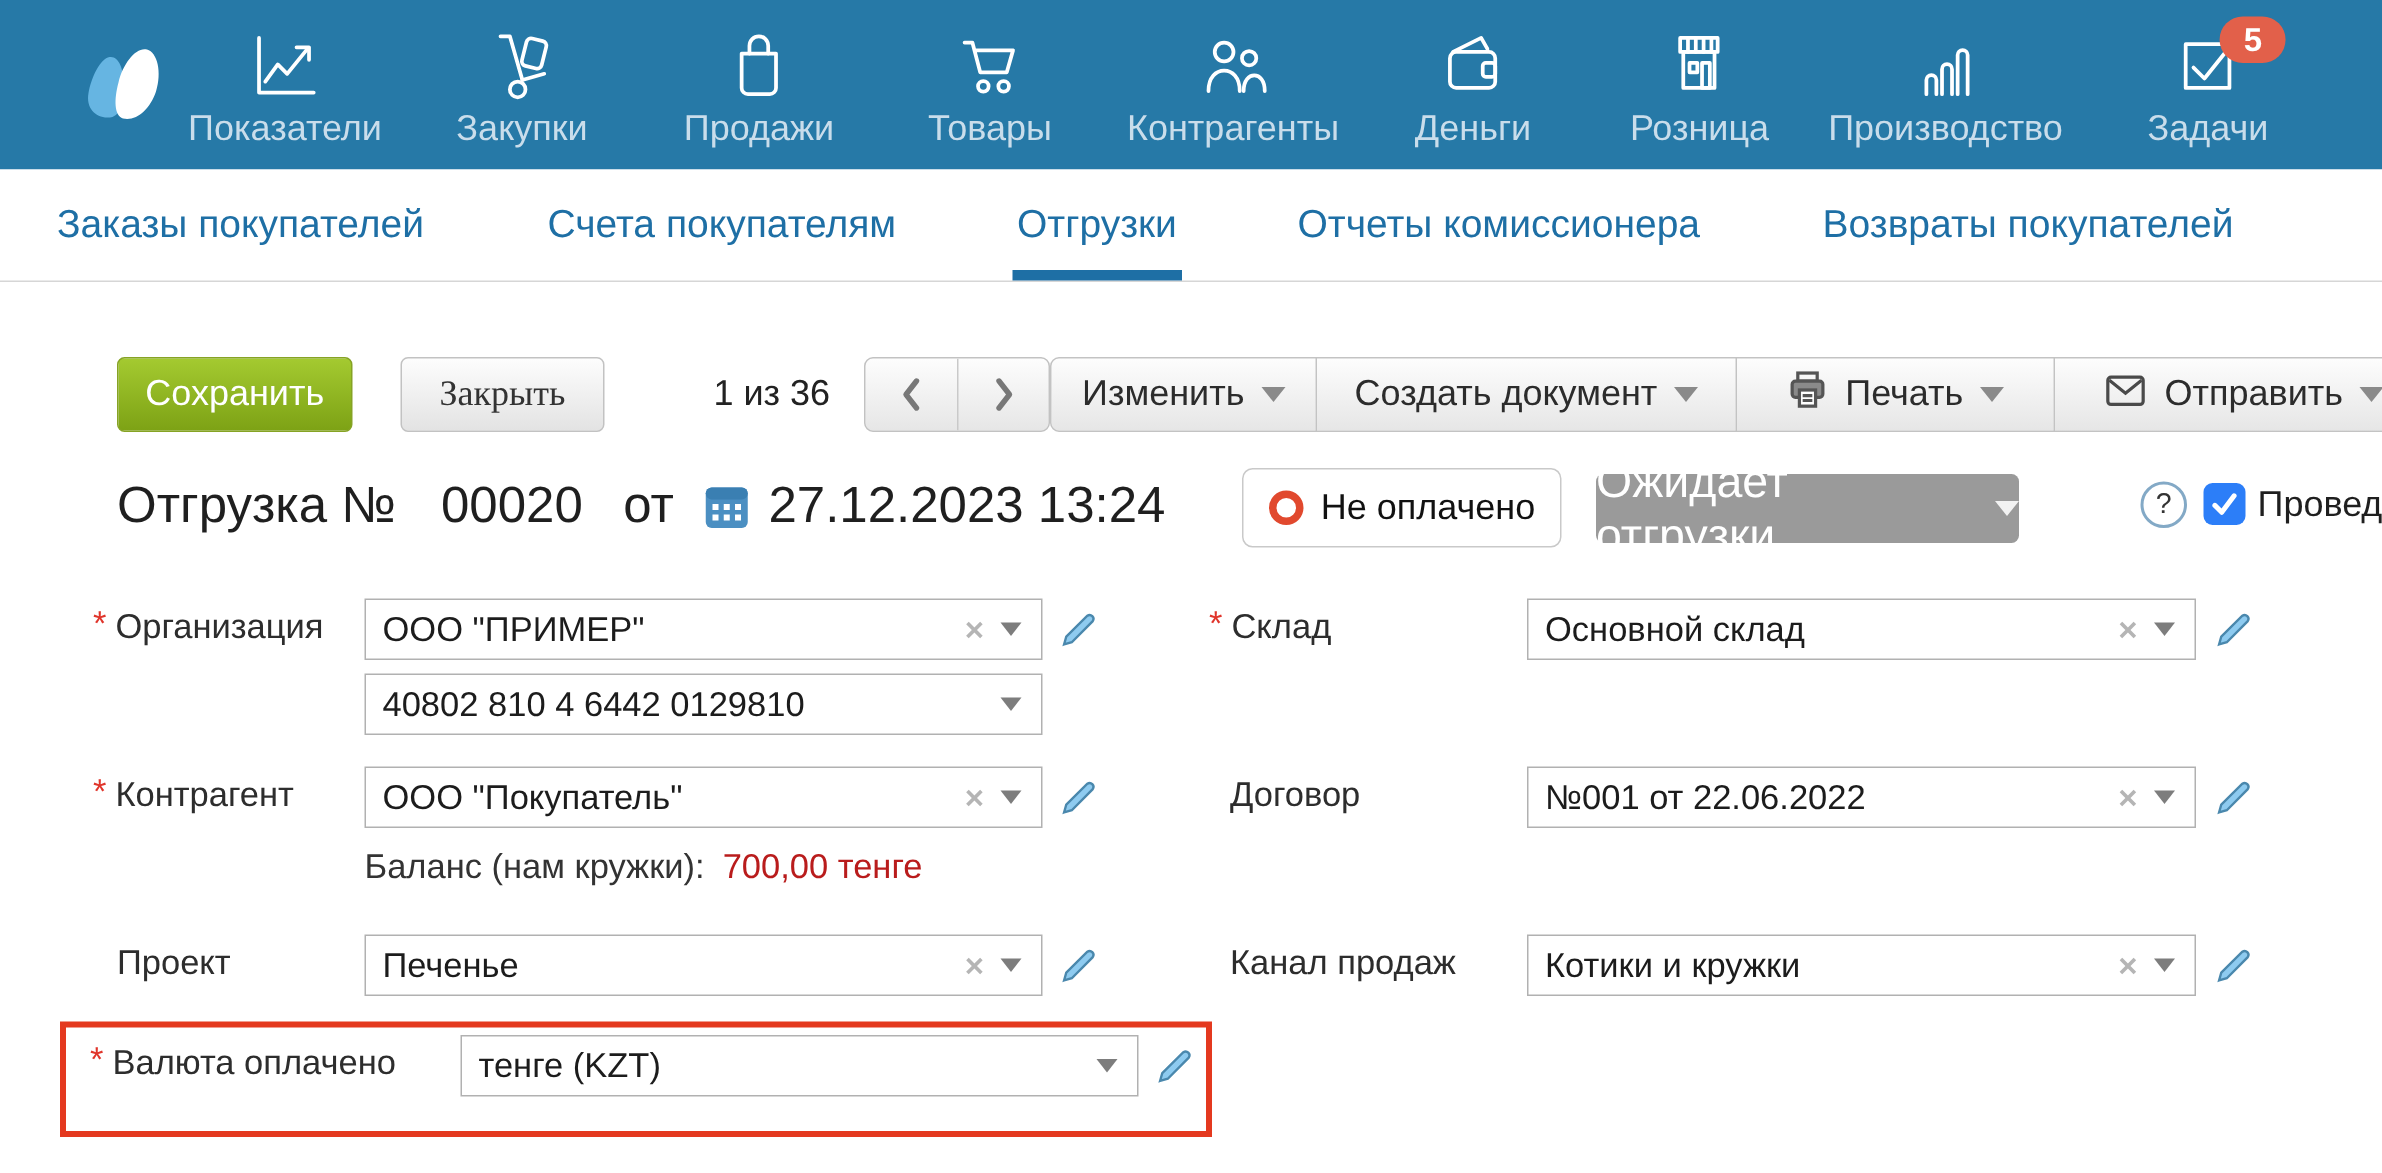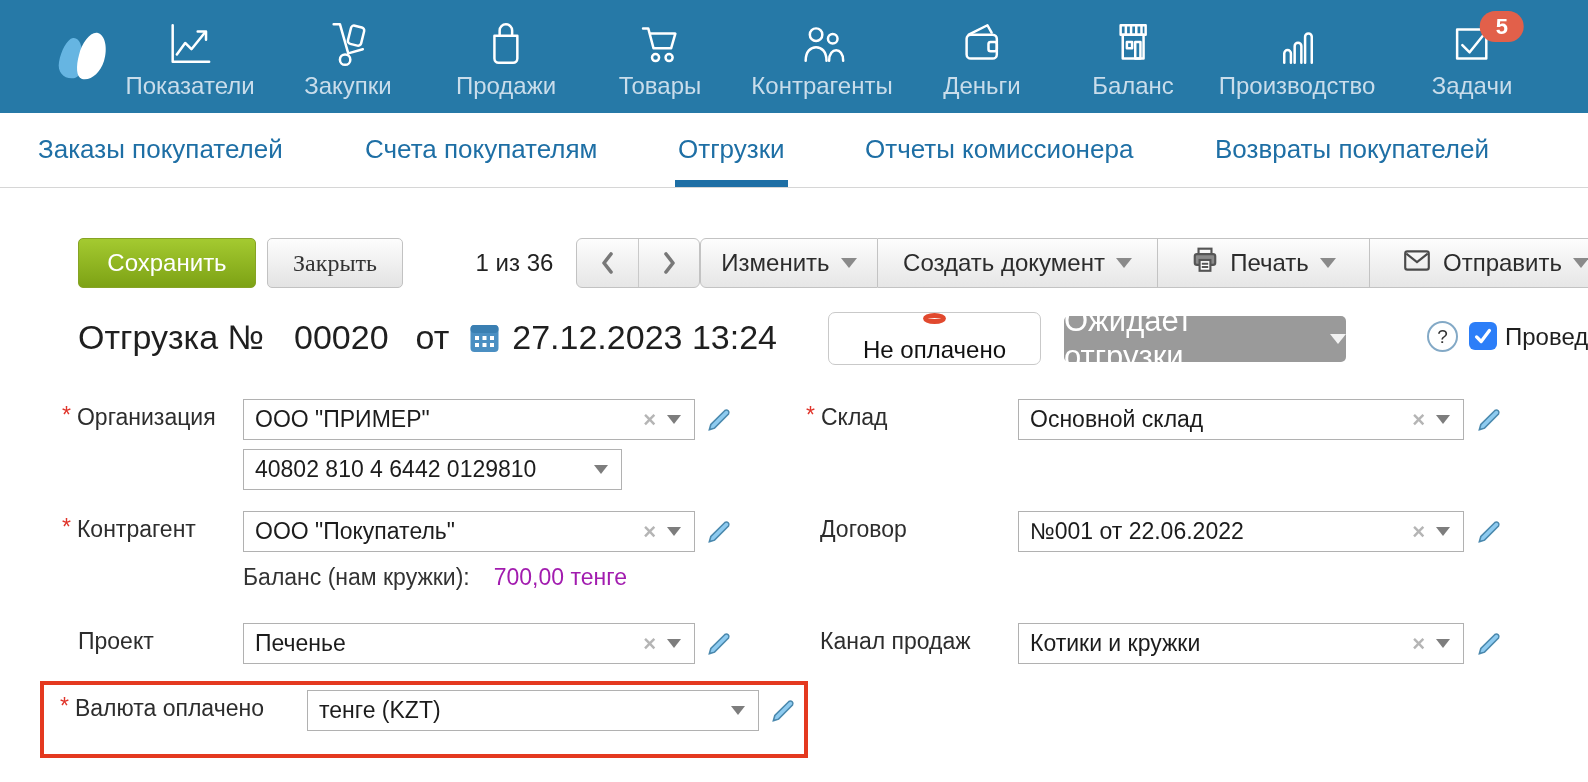--- a/index.html
+++ b/index.html
@@ -24,21 +24,21 @@
          color:#1e6fa5; cursor:pointer; white-space:nowrap; }
   .tab.active::after { content:""; position:absolute; left:-3px; right:-3px; bottom:0;
                        height:7px; background:#1e6fa5; }
 
   
   .content { position:relative; height:593px; background:#fff; }
 
   
   .tbtn { position:absolute; top:50px; height:50px; border-radius:5px; font-size:24px;
           display:flex; align-items:center; justify-content:center; cursor:pointer; }
-  .btn-save { left:78px; width:178px; color:#fff; border:1px solid #86a324;
+  .btn-save { left:78px; width:157px; color:#fff; border:1px solid #86a324;
               background:linear-gradient(#a4ca30,#7da215); }
   .btn-close { left:267px; width:136px; color:#333; border:1px solid #c2c2c2;
                background:linear-gradient(#fdfdfd,#e3e3e3);font-family:Liberation Serif, serif; }
   .pager { position:absolute; top:50px; left:462px; width:105px; height:50px; line-height:50px;
            text-align:center; font-size:24px; color:#222; }
   .pagenav { position:absolute; top:50px; left:576px; height:50px; display:flex;
              border:1px solid #c2c2c2; border-radius:6px; overflow:hidden;
              background:linear-gradient(#fdfdfd,#e6e6e6); }
   .pagenav .pbtn { width:61px; display:flex; align-items:center; justify-content:center; cursor:pointer; }
   .pagenav .pbtn + .pbtn { border-left:1px solid #c9c9c9; }
@@ -56,21 +56,21 @@
   .titlerow { position:absolute; top:124px; left:78px; height:50px; display:flex;
               align-items:center; font-size:34px; color:#1f1f1f; white-space:nowrap; }
   .titlerow .num { margin-left:30px; }
   .titlerow .ofword { margin-left:27px; }
   .titlerow .cal { margin-left:20px; display:flex; align-items:center; cursor:pointer; }
   .titlerow .dt { margin-left:12px; cursor:pointer; }
 
   .paybadge { position:absolute; top:124px; left:828px; height:53px; width:213px;
               background:#fff; border:1.5px solid #c9c9c9; border-radius:7px;
               display:flex; align-items:center; justify-content:center; gap:12px;
-              font-size:24px; color:#111; cursor:pointer;flex-direction:column; }
+              font-size:24px; color:#111; cursor:pointer; }
   .ring { width:23px; height:23px; border:5.5px solid #e1492e; border-radius:50%; }
   .statusbtn { position:absolute; top:128px; left:1064px; height:46px; width:282px;
                background:#9a9a9a; border-radius:5px; color:#fff; font-size:31px;
                display:flex; align-items:center; justify-content:center; gap:18px; cursor:pointer; }
   .statusbtn .caret { border-top-color:#f2f2f2; border-left-width:8px; border-right-width:8px; }
   .helpicon { position:absolute; top:133px; left:1427px; width:31px; height:31px; border-radius:50%;
               border:2px solid #83a9c6; color:#333; font-size:19px; display:flex;
               align-items:center; justify-content:center; background:#fff; cursor:pointer; }
   .checkbox { position:absolute; top:134px; left:1469px; width:28px; height:28px; border-radius:6px;
               background:#2c7ef8; display:flex; align-items:center; justify-content:center; cursor:pointer; }
@@ -83,21 +83,21 @@
   .req { color:#e0352b; margin-right:6px; position:relative; top:-2px; }
   .fieldbox { position:absolute; height:41px; border:1px solid #b1b1b1; background:#fff;
               display:flex; align-items:center; cursor:pointer; }
   .fieldbox .val { flex:1; padding:0 11px; font-size:23px; color:#1c1c1c;
                    white-space:nowrap; overflow:hidden; }
   .fieldbox .clear { color:#b5b5b5; font-size:22px; font-weight:bold; margin-right:11px; }
   .fieldbox .fcaret { margin-right:13px; width:0; height:0; border-left:7px solid transparent;
                       border-right:7px solid transparent; border-top:9px solid #7d7d7d; }
   .pencil { position:absolute; width:27px; height:27px; cursor:pointer; }
   .balance { position:absolute; left:243px; top:376px; font-size:23px; color:#333; white-space:nowrap; }
-  .balance .red { color:#a21caf; margin-left:24px; }
+  .balance .red { color:#b91c1c; margin-left:12px; }
   .highlight { position:absolute; left:40px; top:493px; width:768px; height:77px;
                border:4px solid #e4391f; }
 </style>
 </head>
 <body>
 
 <div class="page">
 
   <header class="topnav">
     <div class="logo">
@@ -177,21 +177,21 @@
     <div class="navitem" style="left:1133px">
       <span class="navicon">
         <svg width="50" height="50" viewBox="0 0 48 48" fill="none" stroke="#fff" stroke-width="2.4" stroke-linecap="round" stroke-linejoin="round">
           <rect x="12" y="6" width="24" height="9"></rect>
             <path d="M17 6 v9 M22 6 v9 M27 6 v9 M32 6 v9"></path>
           <rect x="14" y="15" width="20" height="23"></rect>
             <rect x="18" y="22" width="5" height="6"></rect>
           <rect x="26" y="22" width="5" height="16"></rect>
         </svg>
         </span>
-      <span class="navlabel">Баланс</span>
+      <span class="navlabel">Розница</span>
     </div>
 
     <div class="navitem" style="left:1297px">
       <span class="navicon">
         <svg width="50" height="50" viewBox="0 0 48 48" fill="none" stroke="#fff" stroke-width="2.4" stroke-linecap="round" stroke-linejoin="round">
           <path d="M12 42 v-9 a3.2 3.2 0 0 1 6.4 0 v9"></path>
           <path d="M22 42 v-16 a3.2 3.2 0 0 1 6.4 0 v16"></path>
           <path d="M32 42 v-25 a3.2 3.2 0 0 1 6.4 0 v25"></path>
         </svg>
         </span>
@@ -310,21 +310,21 @@
       <span class="val">ООО "ПРИМЕР"</span>
       <span class="clear">×</span>
       <span class="fcaret"></span>
     </div>
     <span class="pencil" style="left:706px; top:218px">
       <svg width="27" height="27" viewBox="0 0 24 24">
           <path d="M3 21 l4.6 -1.3 L20 7.2 a2.3 2.3 0 0 0 -3.2 -3.2 L4.3 16.4 Z" fill="#8ecbf0" stroke="#4a88ad" stroke-width="1.4"></path>
         </svg>
     </span>
 
-    <div class="fieldbox" style="left:243px; top:261px; width:379px">
+    <div class="fieldbox" style="left:243px; top:261px; width:452px">
       <span class="val">40802 810 4 6442 0129810</span>
       <span class="fcaret"></span>
     </div>
 
     <div class="flabel" style="left:62px; top:323px">
       <span class="req">*</span><span>Контрагент</span>
     </div>
     <div class="fieldbox" style="left:243px; top:323px; width:452px">
       <span class="val">ООО "Покупатель"</span>
       <span class="clear">×</span>

